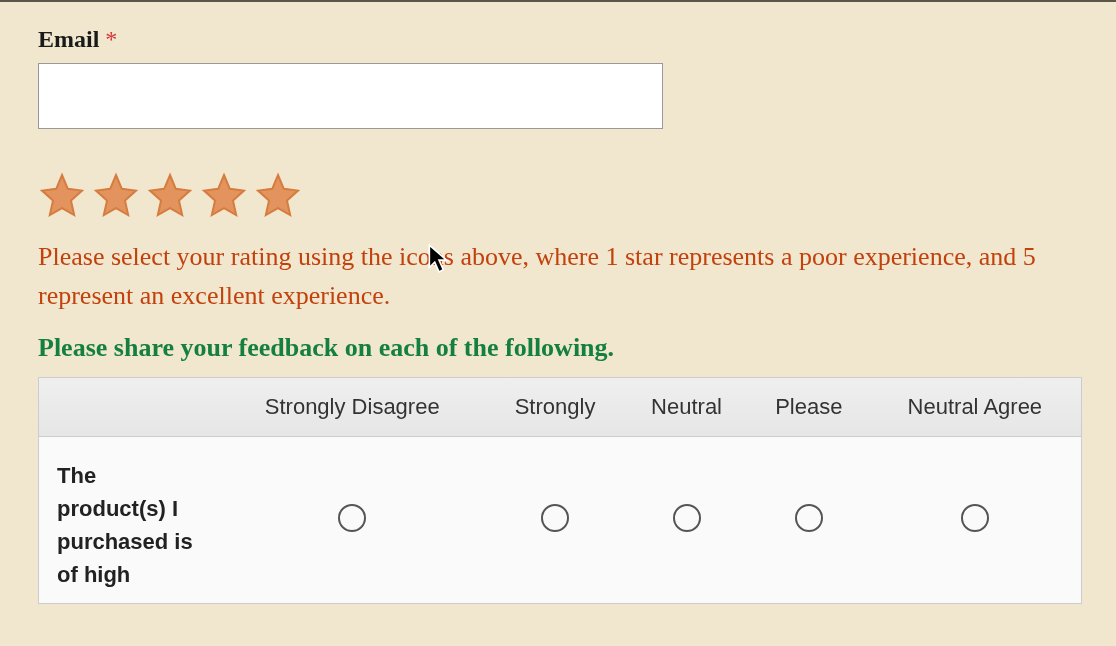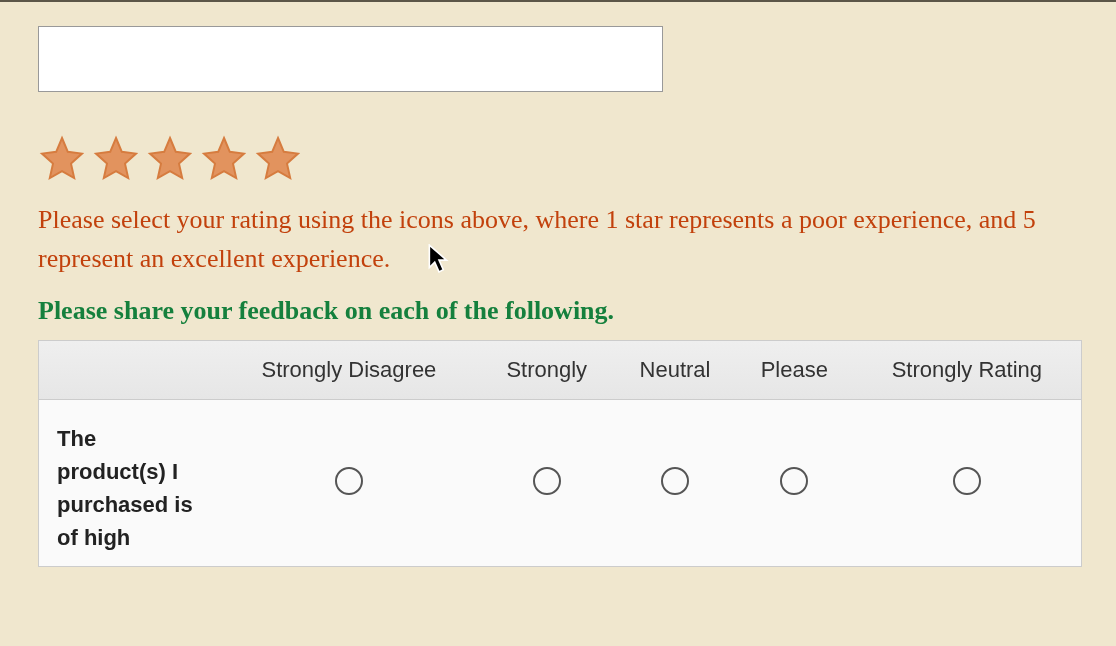--- a/index.html
+++ b/index.html
@@ -131,20 +131,24 @@
   .cursor-pointer svg {
     width: 100%;
     height: 100%;
   }
 </style>
 </head>
 <body>
 
 <div class="form-container">
 
+  <div class="field-label">
+    <span>Email</span>
+    <span class="required-asterisk">*</span>
+  </div>
   <input type="text" class="email-input" value="" style="">
 
   <div class="rating-stars">
     <span class="star">
       <svg viewBox="0 0 24 24">
           <path d="M12 2l2.9 6.9L22 9.8l-5.5 5 1.6 7.2L12 18.6 5.9 22l1.6-7.2L2 9.8l7.1-0.9L12 2z"></path>
         </svg>
     </span>
     <span class="star">
       <svg viewBox="0 0 24 24">
@@ -172,21 +176,21 @@
   <div class="feedback-heading">Please share your feedback on each of the following.</div>
 
   <table class="likert-table">
     <thead>
       <tr class="likert-header">
         <th class="row-label-head"></th>
         <th>Strongly Disagree</th>
         <th>Strongly</th>
         <th>Neutral</th>
         <th>Please</th>
-        <th>Strongly Rating</th>
+        <th>Neutral Agree</th>
       </tr>
     </thead>
     <tbody>
       <tr class="likert-row">
         <td class="row-label">The product(s) I purchased is of high</td>
         <td><span class="radio-circle"></span></td>
         <td><span class="radio-circle"></span></td>
         <td><span class="radio-circle"></span></td>
         <td><span class="radio-circle"></span></td>
         <td><span class="radio-circle"></span></td>

